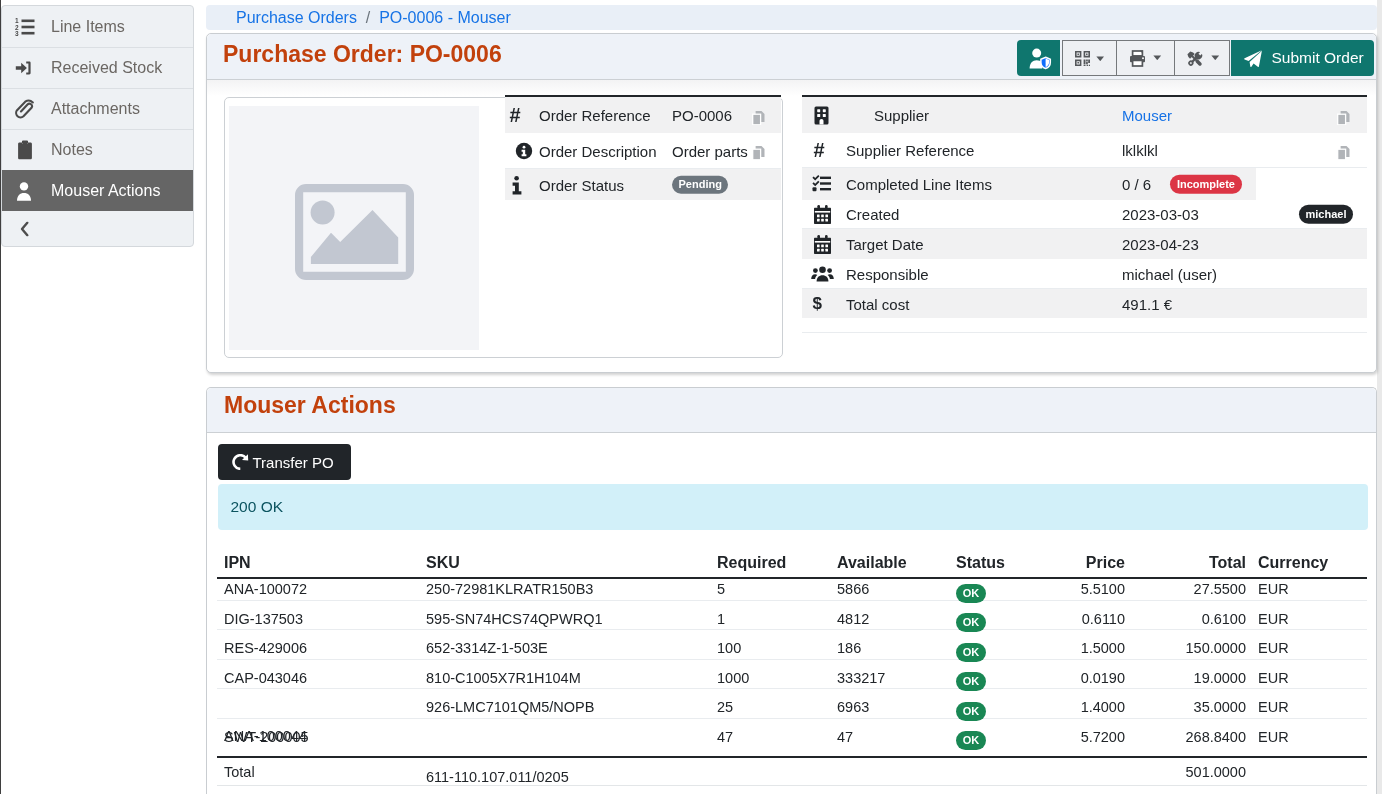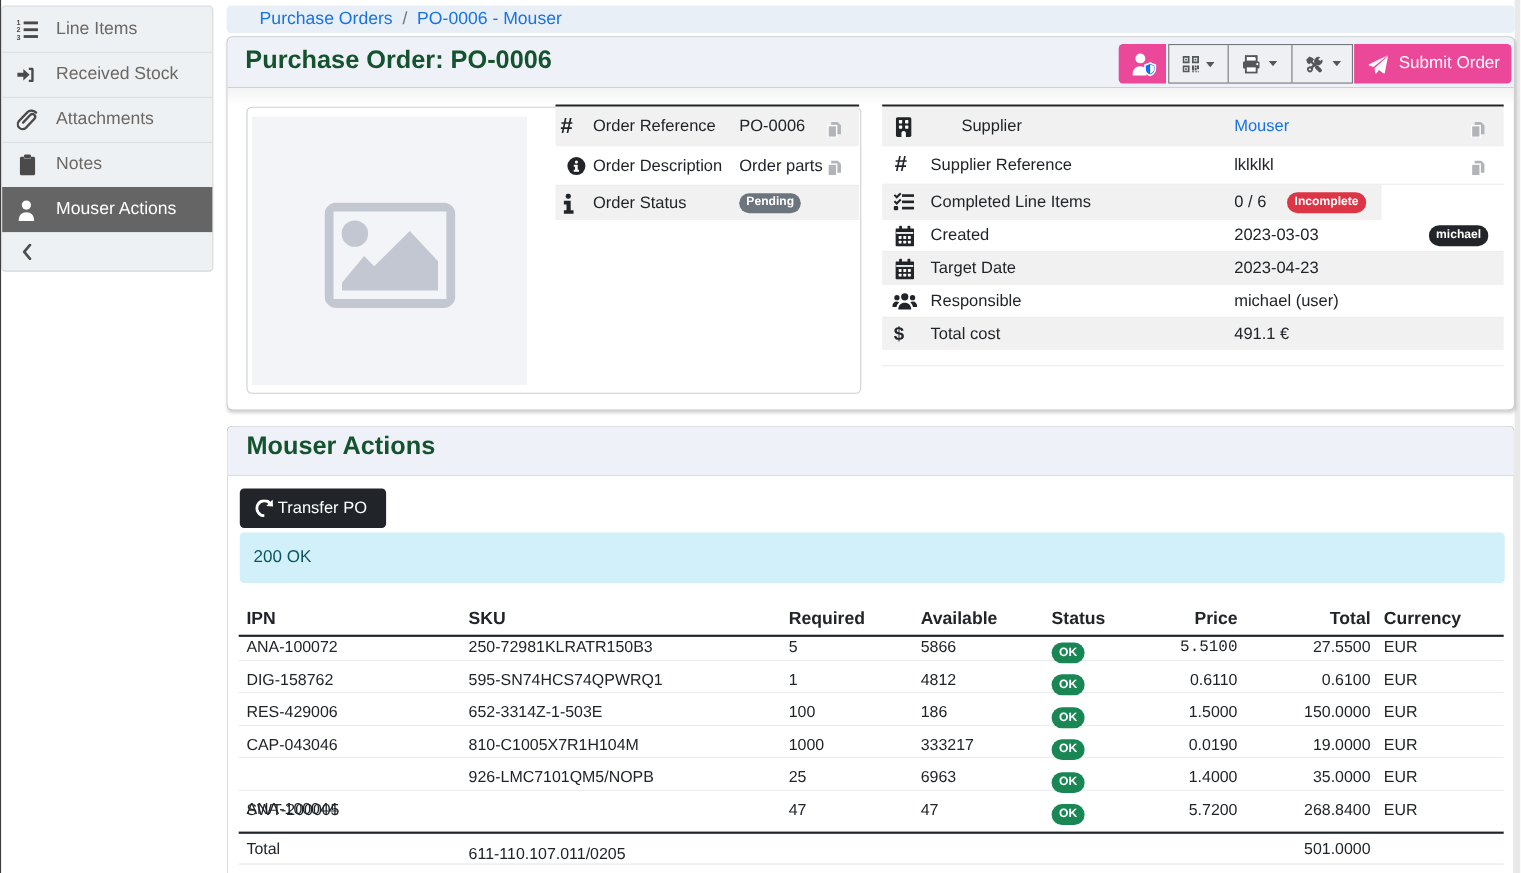--- a/index.html
+++ b/index.html
@@ -23,42 +23,42 @@
 
 #crumb { left:206px; top:5px; width:1171px; height:25px; background:#e9eff7; border-radius:4px; }
 #crumb a { color:#1673e6; text-decoration:none; font-size:16px; }
 #crumb .sep { color:#6c757d; font-size:16px; }
 
 
 .panel { position:absolute; background:#fff; border:1px solid #c9cdd1; border-radius:5px; box-shadow:1px 2px 3px rgba(0,0,0,0.18); }
 #panel1 { left:206px; top:33px; width:1171px; height:340px; }
 #p1head { position:absolute; left:0; top:0; width:100%; height:46px; background:#eef2f8; border-bottom:1px solid #ccd0d4; border-radius:5px 5px 0 0; }
 #p1body { position:absolute; left:0; top:46px; width:100%; height:292px; background:linear-gradient(#f3f3f4, #ffffff 16px); border-radius:0 0 5px 5px; }
-h3.title { font-family:"Liberation Sans", sans-serif; font-weight:bold; color:#14532d; }
+h3.title { font-family:"Liberation Sans", sans-serif; font-weight:bold; color:#c2410c; }
 #panel2 { left:206px; top:387px; width:1171px; height:407px; border-bottom:none; border-radius:5px 5px 0 0; box-shadow:none; }
 #p2head { position:absolute; left:0; top:0; width:100%; height:45px; background:#eef2f8; border-bottom:1px solid #ccd0d4; border-radius:5px 5px 0 0; }
 
 
 #icard { left:16.5px; top:63px; width:559px; height:261px; border:1px solid #ccd0d4; border-radius:5px; }
 #imgph { left:22px; top:72px; width:250px; height:244px; background:#f3f4f7; }
 
 
 .drow { position:absolute; left:0; width:100%; }
 .stripe { background:#f1f1f2; }
 .dlabel { position:absolute; font-size:15px; color:#212529; top:50%; transform:translateY(-50%); }
 .dval { position:absolute; font-size:15px; color:#212529; top:50%; transform:translateY(-50%); }
 .badge { position:absolute; top:50%; transform:translateY(-50%); color:#fff; font-size:11px; font-weight:bold; border-radius:9.5px; padding:3.5px 6.5px; line-height:11.5px; }
 .b-sec { background:#6c757d; }
 .b-dan { background:#dc3545; }
 .b-dark { background:#212529; }
 a.blue { color:#1672e6; text-decoration:none; }
 
 
 .btn { position:absolute; top:6px; height:36px; }
-.bblue { background:#ec4899; }
+.bblue { background:#0f766e; }
 .bwhite { background:#eef0f3; border:1px solid #75787b; }
 .ico16 { position:absolute; top:50%; transform:translateY(-50%); width:18px; height:18px; }
 .ico-copy { position:absolute; top:calc(50% + 2.5px); transform:translateY(-50%); width:13px; height:14px; }
 .caret { position:absolute; width:8.5px; height:5.2px; }
 
 
 #transfer { left:10.5px; top:56px; width:133px; height:36px; background:#212529; border-radius:4px; color:#fff; font-size:15px; }
 #alert { left:10.5px; top:96px; width:1150px; height:46px; background:#d2f0f9; border-radius:4px; }
 #alert span { position:absolute; left:13px; top:50%; transform:translateY(-50%); color:#0c5460; font-size:15.5px; }
 
@@ -368,26 +368,26 @@
   <div class="bt bth" style="left:939px;top:166px;width:100px;text-align:right;">Total</div>
   <div class="bt bth" style="left:1051px;top:166px;">Currency</div>
   <div class="dline" style="left:10px;top:188.5px;width:1150px;"></div>
 
   <div class="brow" style="top:190.5px;">
     <span class="bc" style="left:7px;">ANA-100072</span>
       <span class="bc" style="left:209px;">250-72981KLRATR150B3</span>
       <span class="bc" style="left:500px;">5</span>
       <span class="bc" style="left:620px;">5866</span>
       <span class="okb" style="left:739px;top:5px;">OK</span>
-      <span class="bc bcr" style="left:808px;font-family:Liberation Mono, monospace;">5.5100</span>
+      <span class="bc bcr" style="left:808px;">5.5100</span>
       <span class="bc bcr" style="left:929px;">27.5500</span>
       <span class="bc" style="left:1041px;">EUR</span>
   </div>
   <div class="brow" style="top:220px;">
-    <span class="bc" style="left:7px;">DIG-158762</span>
+    <span class="bc" style="left:7px;">DIG-137503</span>
       <span class="bc" style="left:209px;">595-SN74HCS74QPWRQ1</span>
       <span class="bc" style="left:500px;">1</span>
       <span class="bc" style="left:620px;">4812</span>
       <span class="okb" style="left:739px;top:5px;">OK</span>
       <span class="bc bcr" style="left:808px;">0.6110</span>
       <span class="bc bcr" style="left:929px;">0.6100</span>
       <span class="bc" style="left:1041px;">EUR</span>
   </div>
   <div class="brow" style="top:249.5px;">
     <span class="bc" style="left:7px;">RES-429006</span>

